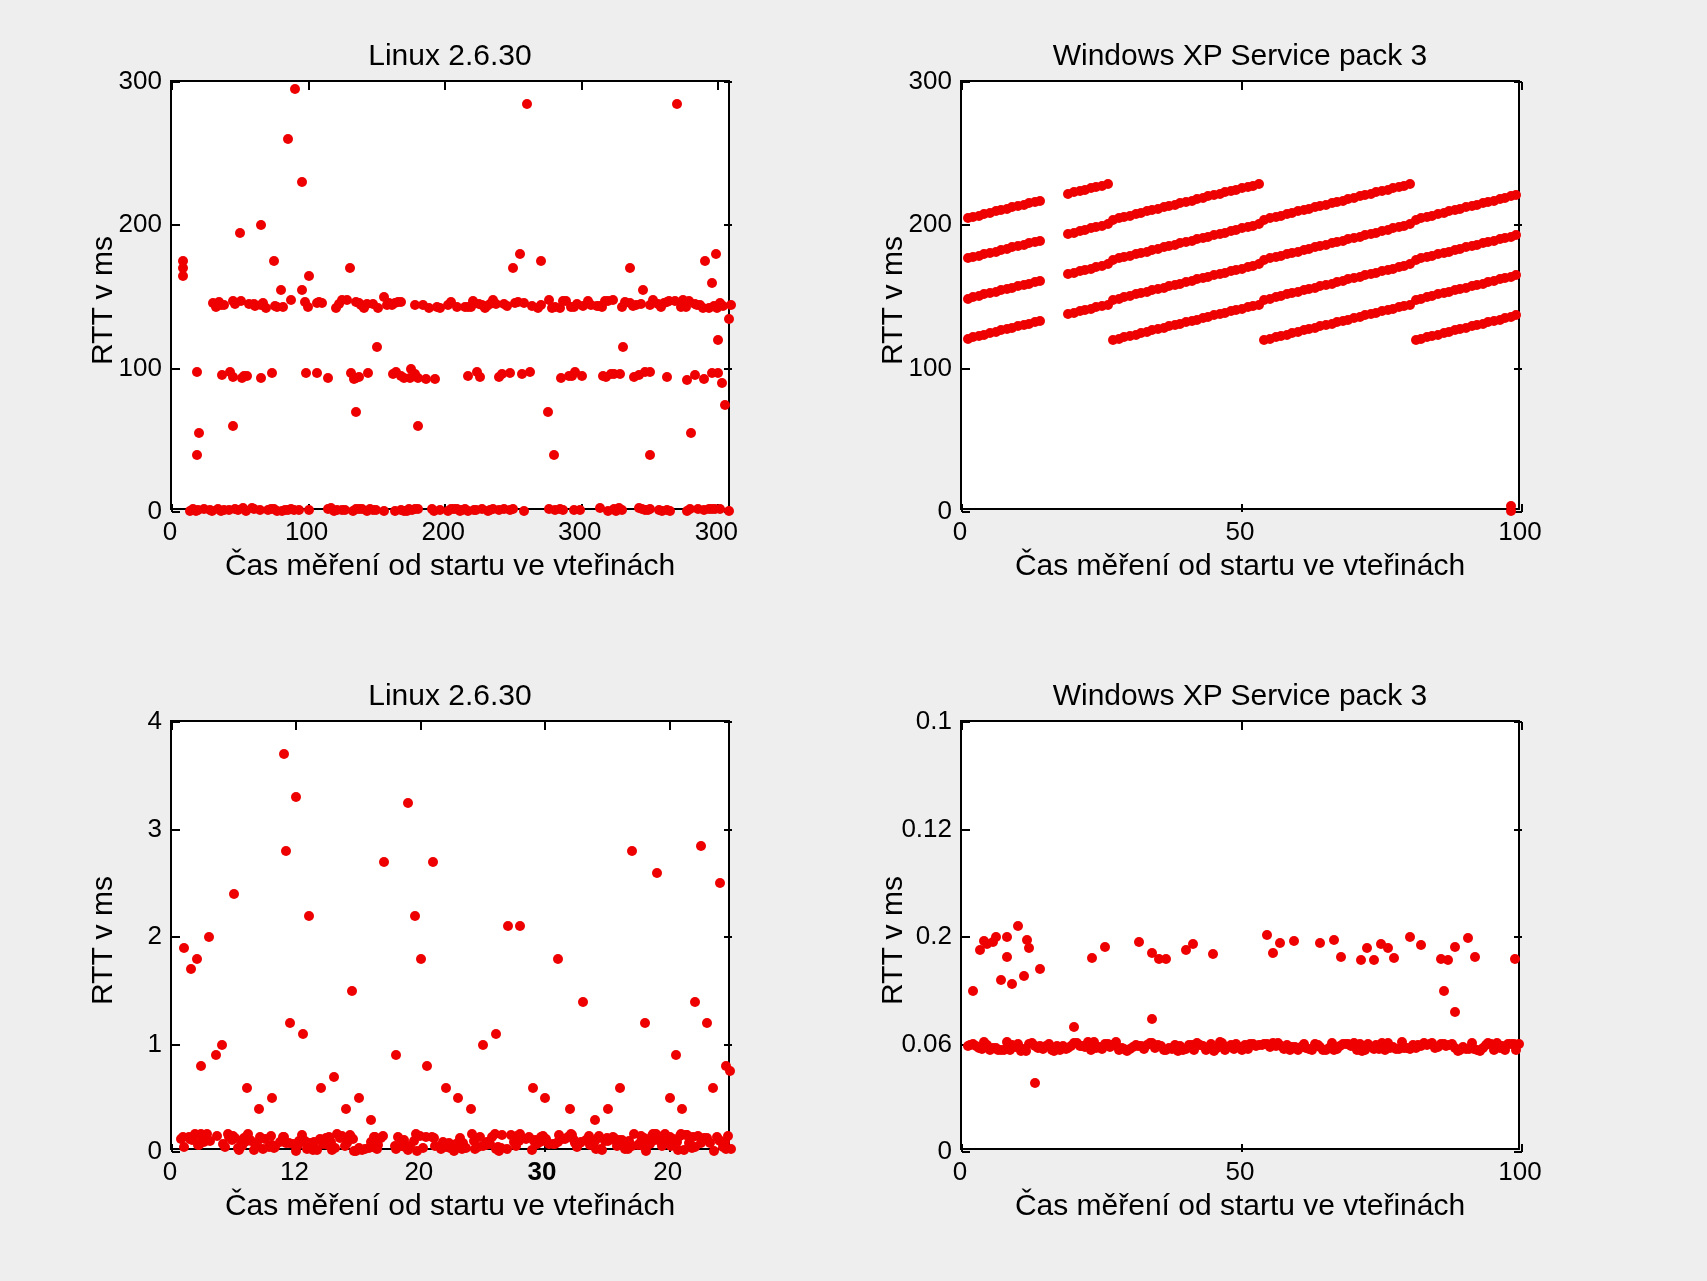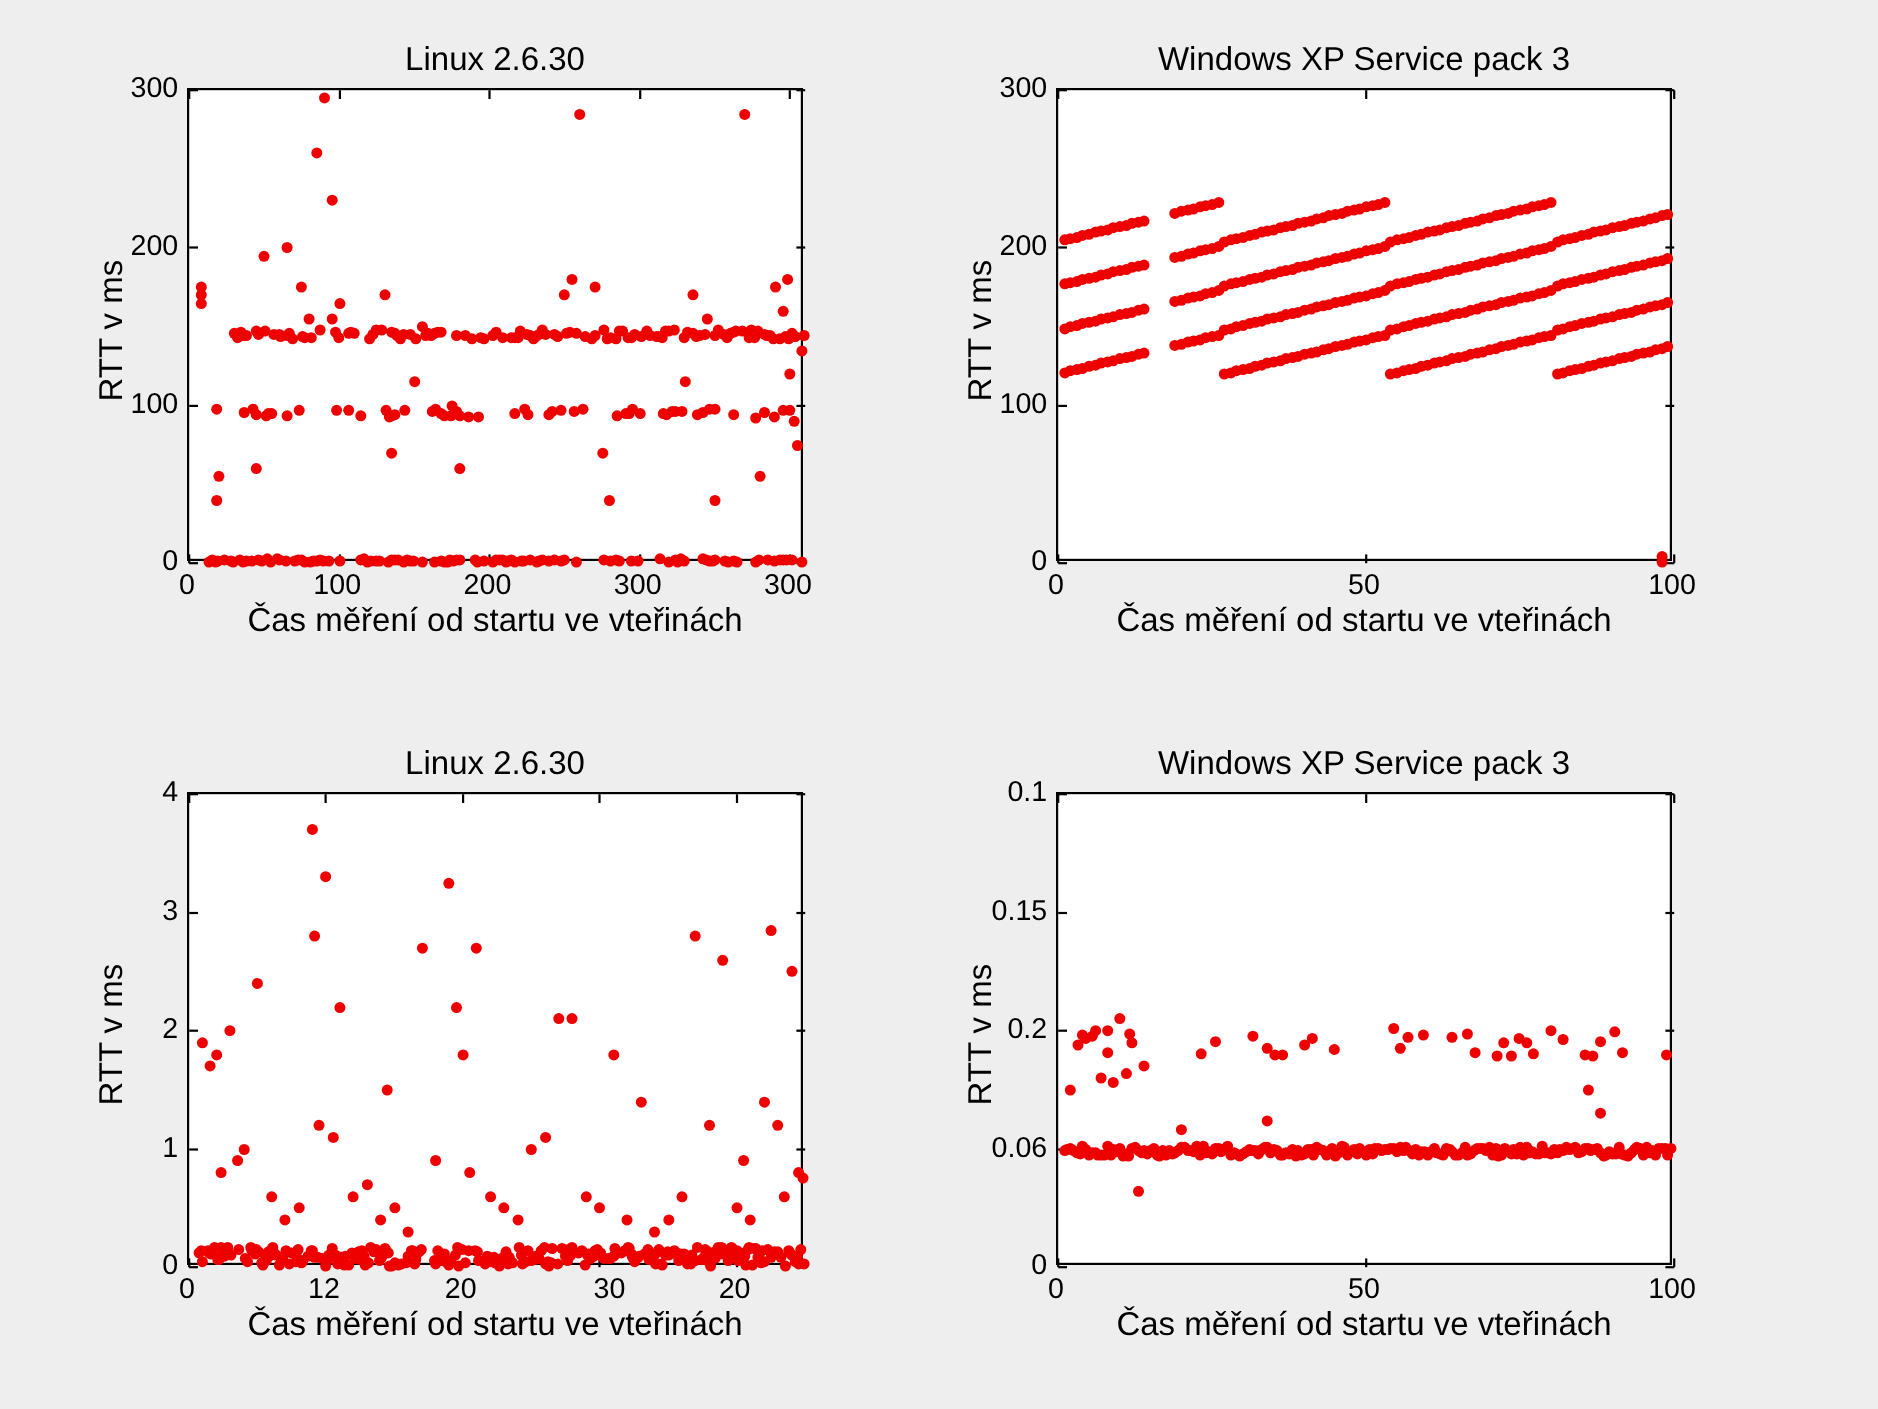--- a/index.html
+++ b/index.html
@@ -1153,21 +1153,21 @@
         <div class="dot" style="left: 547.556px; top: 161.25px; background: rgb(238, 0, 0);"></div>
         <div class="dot" style="left: 553.778px; top: 344px; background: rgb(238, 0, 0);"></div>
         <div class="dot" style="left: 557.511px; top: 349.375px; background: rgb(238, 0, 0);"></div>
       </div>
       <div class="title" style="left: 170px; top: 678px; width: 560px;">Linux 2.6.30</div>
       <div class="xlabel" style="left: 170px; top: 1188px; width: 560px;">Čas měření od startu ve vteřinách</div>
       <div class="ylabel" style="left: 85px; top: 1005px;">RTT v ms</div>
       <div class="xtick" style="left: 170px; top: 1156px;">0</div>
       <div class="xtick" style="left: 294.444px; top: 1156px;">12</div>
       <div class="xtick" style="left: 418.889px; top: 1156px;">20</div>
-      <div class="xtick" style="left: 554px; top: 1156px;">30</div>
+      <div class="xtick" style="left: 542px; top: 1156px; font-weight: bold;">30</div>
       <div class="xtick" style="left: 667.778px; top: 1156px;">20</div>
       <div class="ytick" style="left: 162px; top: 1150px;">0</div>
       <div class="ytick" style="left: 162px; top: 1042.5px;">1</div>
       <div class="ytick" style="left: 162px; top: 935px;">2</div>
       <div class="ytick" style="left: 162px; top: 827.5px;">3</div>
       <div class="ytick" style="left: 162px; top: 720px;">4</div>
     </div>
     <div class="subplot" style="left: 0px; top: 0px; width: 1707px; height: 1281px;">
       <div class="plot-area" style="left: 960px; top: 720px; width: 560px; height: 430px;">
         <div class="tickmark" style="left: -1px; top: 422px; width: 2px; height: 8px;"></div>
@@ -1437,16 +1437,16 @@
       </div>
       <div class="title" style="left: 960px; top: 678px; width: 560px;">Windows XP Service pack 3</div>
       <div class="xlabel" style="left: 960px; top: 1188px; width: 560px;">Čas měření od startu ve vteřinách</div>
       <div class="ylabel" style="left: 875px; top: 1005px;">RTT v ms</div>
       <div class="xtick" style="left: 960px; top: 1156px;">0</div>
       <div class="xtick" style="left: 1240px; top: 1156px;">50</div>
       <div class="xtick" style="left: 1520px; top: 1156px;">100</div>
       <div class="ytick" style="left: 952px; top: 1150px;">0</div>
       <div class="ytick" style="left: 952px; top: 1042.5px;">0.06</div>
       <div class="ytick" style="left: 952px; top: 935px;">0.2</div>
-      <div class="ytick" style="left: 952px; top: 827.5px;">0.15</div>
+      <div class="ytick" style="left: 952px; top: 827.5px;">0.12</div>
       <div class="ytick" style="left: 952px; top: 720px;">0.1</div>
     </div>
   </div>
 
 </body></html>

